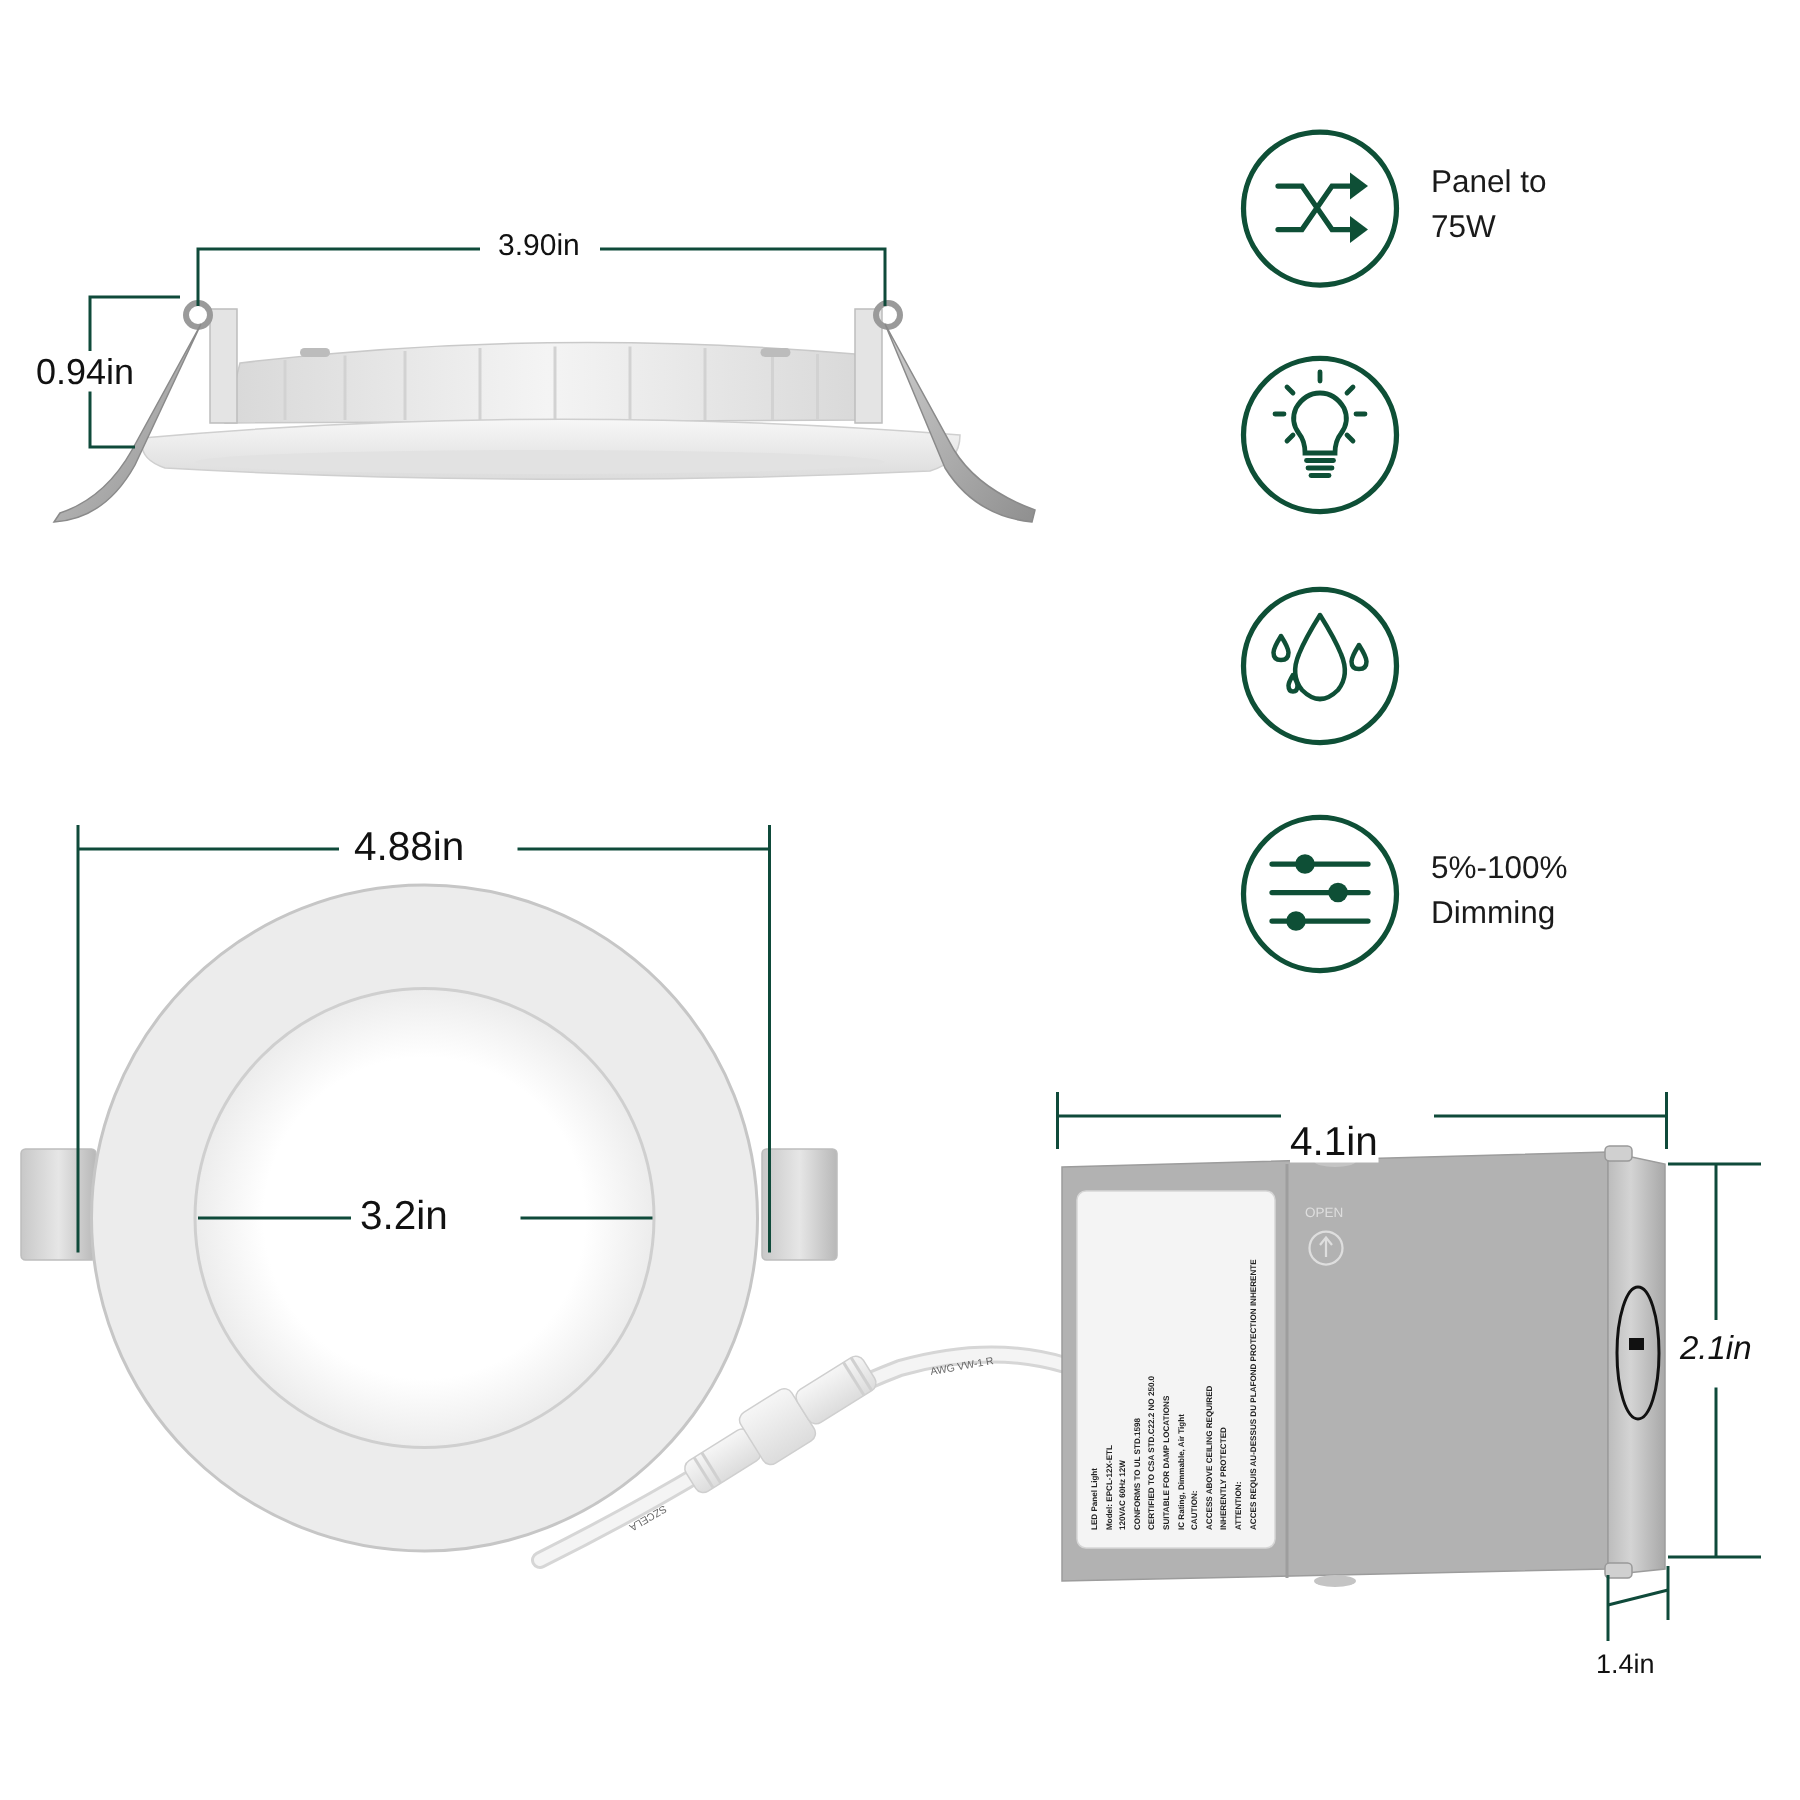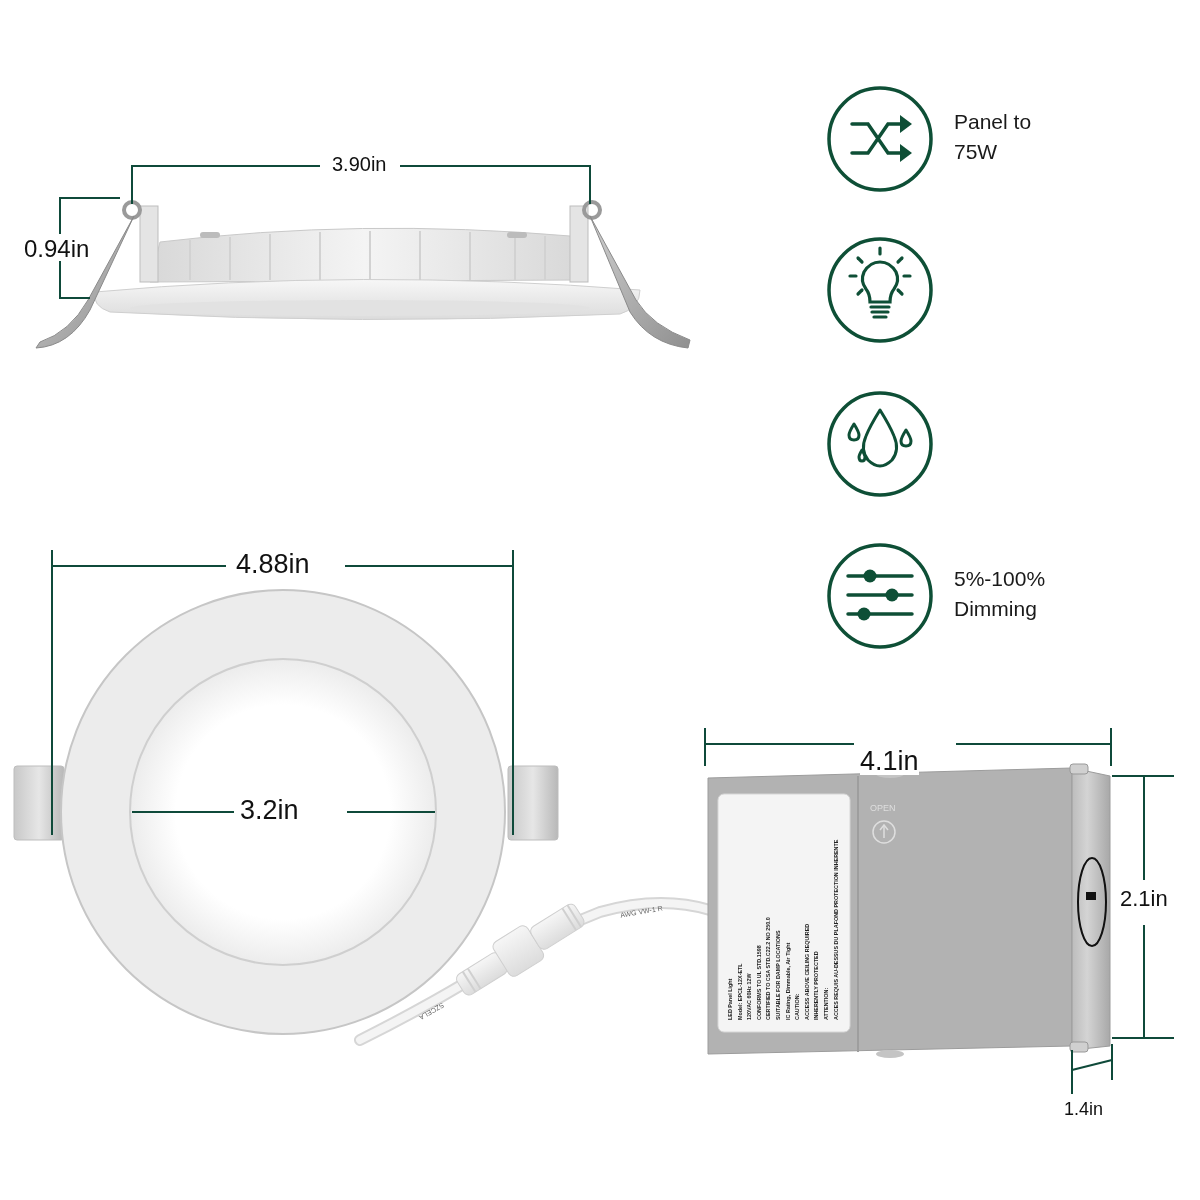--- a/index.html
+++ b/index.html
@@ -166,21 +166,21 @@
       <line x1="412" y1="56" x2="474" y2="56"></line>
       <line x1="412" y1="318" x2="474" y2="318"></line>
       <line x1="444" y1="56" x2="444" y2="160"></line>
       <line x1="444" y1="205" x2="444" y2="318"></line>
       <line x1="372" y1="330" x2="372" y2="374"></line>
       <line x1="412" y1="324" x2="412" y2="360"></line>
       <line x1="372" y1="350" x2="412" y2="340"></line>
     </g>
   </svg>
   <div class="dimtext" style="left:160px;top:10px;font-size:27px;margin-top:18px;">4.1in</div>
-  <div class="dimtext" style="left:420px;top:168px;font-size:22px;background:transparent;">2.1in</div>
+  <div class="dimtext" style="left:420px;top:168px;font-size:22px;background:transparent;font-style:italic;">2.1in</div>
   <div class="dimtext" style="left:364px;top:380px;font-size:18px;">1.4in</div>
   <div class="dimtext" style="left:170px;top:84px;font-size:9px;color:#dedede;background:transparent;">OPEN</div>
 
   <div class="abs" style="left:20px;top:76px;width:128px;height:234px;overflow:hidden;">
     <div style="position:absolute;left:0;top:234px;width:234px;height:128px;transform-origin:0 0;transform:rotate(-90deg);
                 font-size:5.4px;font-weight:bold;line-height:9.6px;color:#222;padding:6px 4px 0 10px;box-sizing:border-box;">
       <div>LED Panel Light</div>
       <div>Model: EPCL-12X-ETL</div>
       <div>120VAC 60Hz 12W</div>
       <div>CONFORMS TO UL STD.1598</div>

